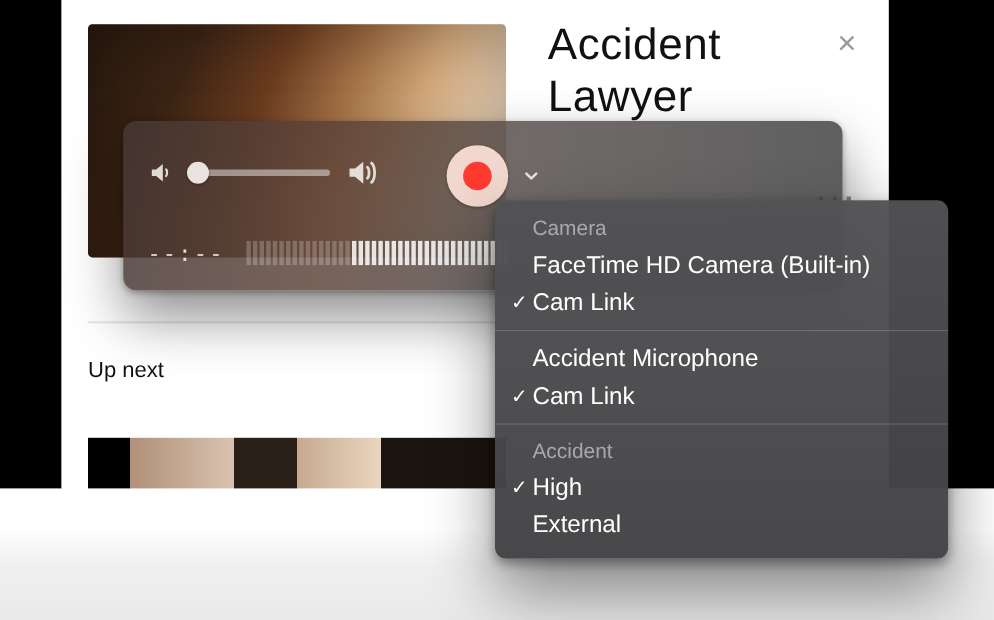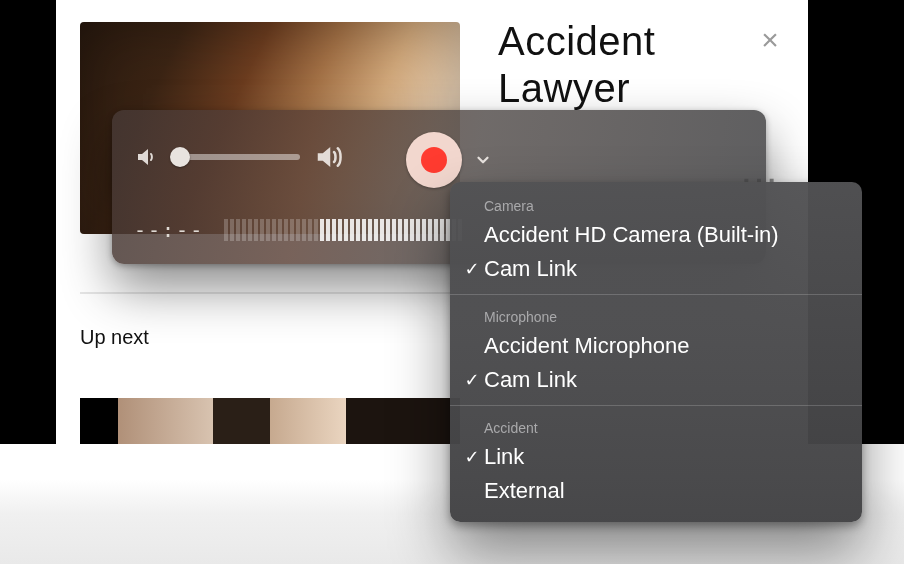--- a/index.html
+++ b/index.html
@@ -272,21 +272,21 @@
     background: linear-gradient(180deg,
       rgba(82,82,84,0.97) 0%,
       rgba(66,66,68,0.97) 100%);
     box-shadow: 0 30px 60px rgba(0,0,0,0.45), 0 4px 10px rgba(0,0,0,0.35);
     padding: 10px 0 14px 0;
     color: #fff;
     font-size: 22px;
   }
   .menu-section-label {
     color: #a9a9ab;
-    font-size: 14px;
+    font-size: 19px;
     padding: 6px 20px 4px 34px;
   }
   .menu-item {
     display: flex;
     align-items: center;
     padding: 4px 22px 4px 10px;
     cursor: pointer;
   }
   .menu-item .check {
     width: 24px;
@@ -405,41 +405,40 @@
           <span class="on"></span>
         </span>
     </div>
   </div>
 
   <div class="menu" id="options-menu">
 
   <div class="menu-section-label">Camera</div>
       <div class="menu-item">
         <span class="check">✓</span>
-        <span class="label">Accident HD Camera (Built-in)</span>
+        <span class="label">FaceTime HD Camera (Built-in)</span>
       </div>
       <div class="menu-item checked">
         <span class="check">✓</span>
         <span class="label">Cam Link</span>
       </div>
       <div class="menu-sep"></div>
-      <div class="menu-section-label">Microphone</div>
       <div class="menu-item">
         <span class="check">✓</span>
         <span class="label">Accident Microphone</span>
       </div>
       <div class="menu-item checked">
         <span class="check">✓</span>
         <span class="label">Cam Link</span>
       </div>
       <div class="menu-sep"></div>
       <div class="menu-section-label">Accident</div>
       <div class="menu-item checked">
         <span class="check">✓</span>
-        <span class="label">Link</span>
+        <span class="label">High</span>
       </div>
       <div class="menu-item">
         <span class="check">✓</span>
         <span class="label">External</span>
       </div>
     </div>
 
 </div>
 
 </body></html>

